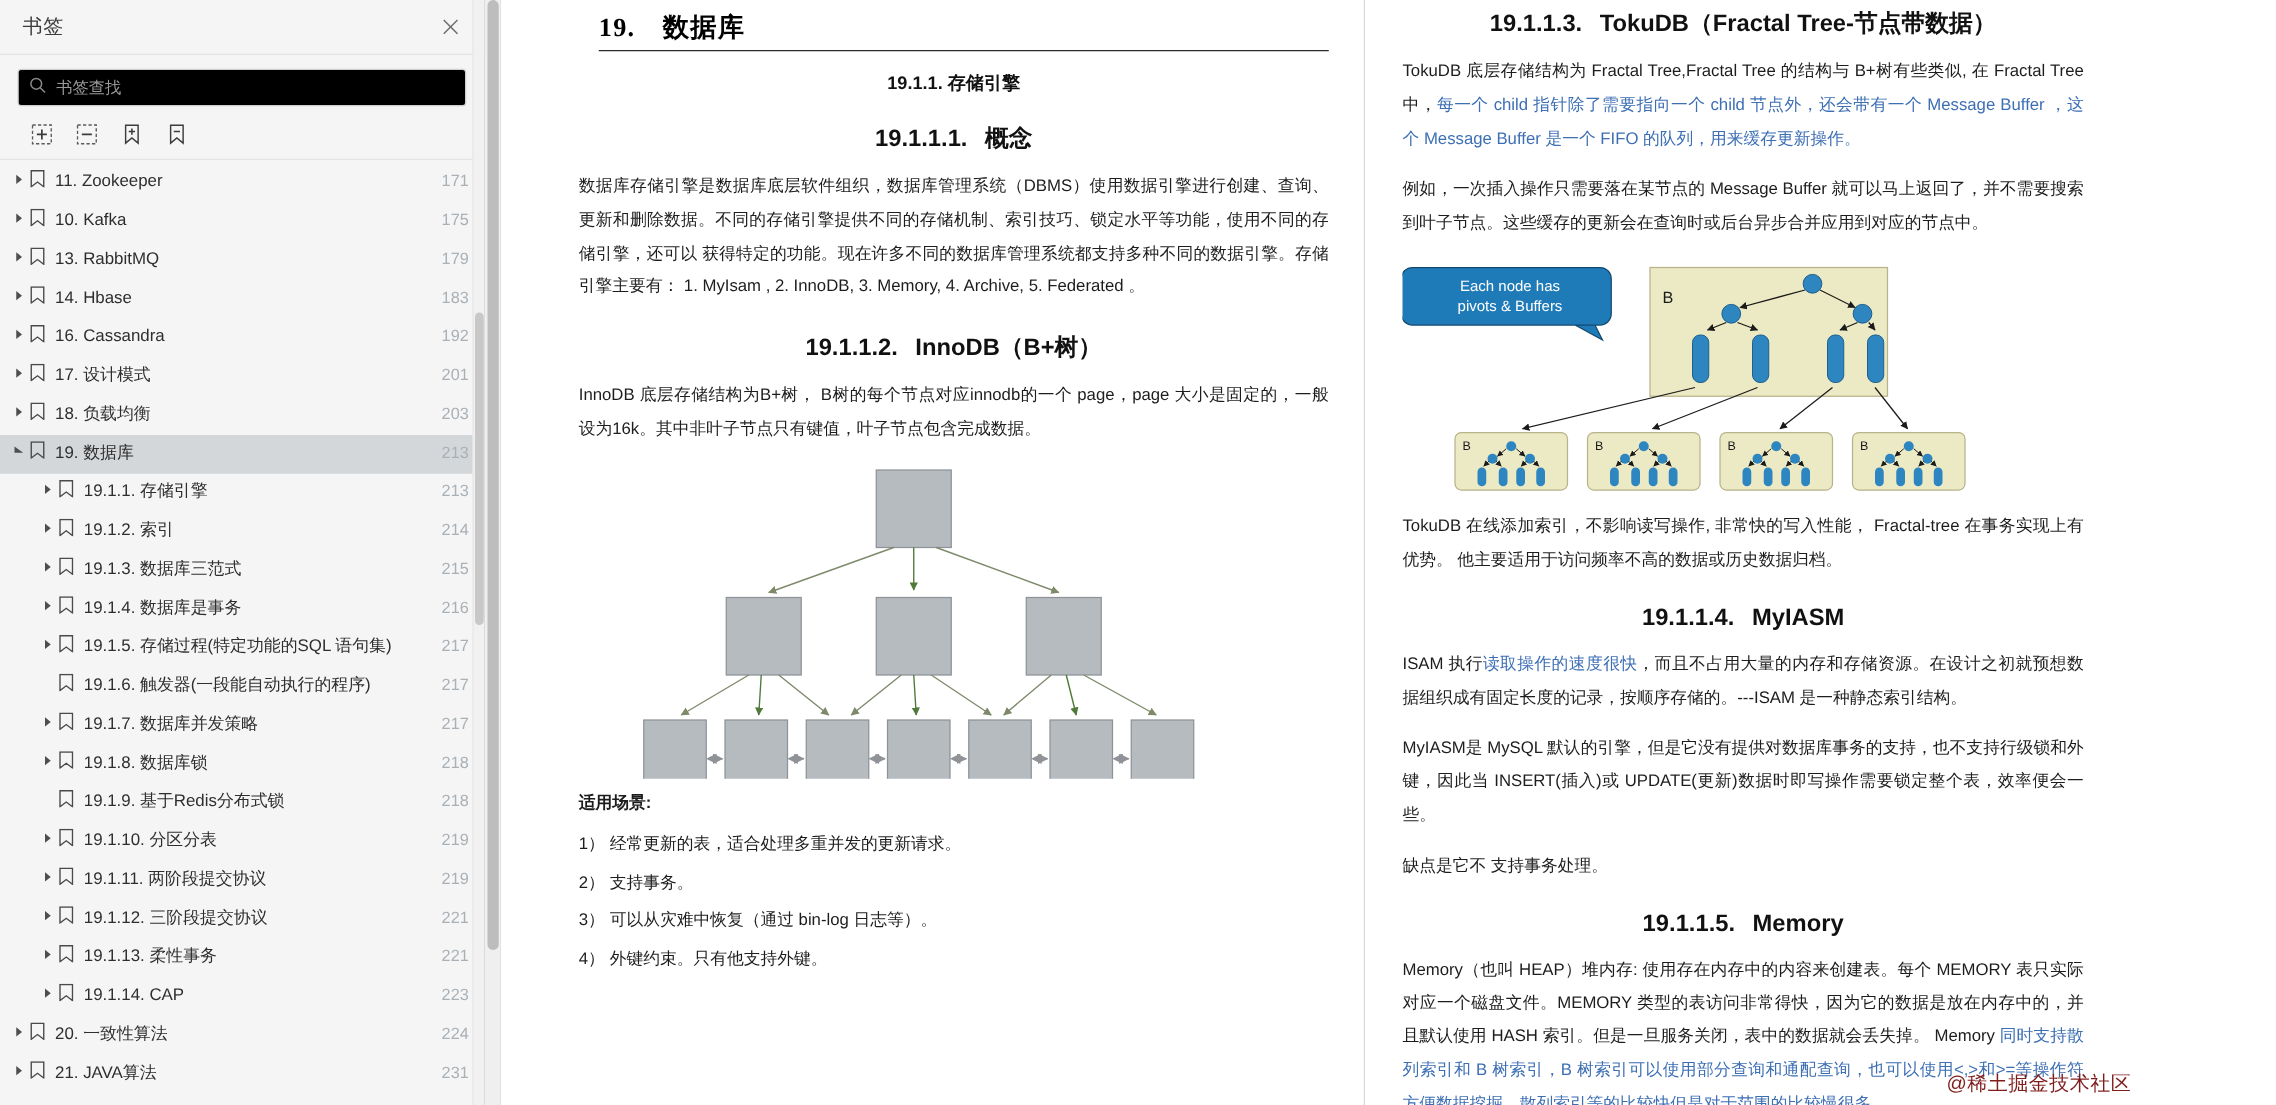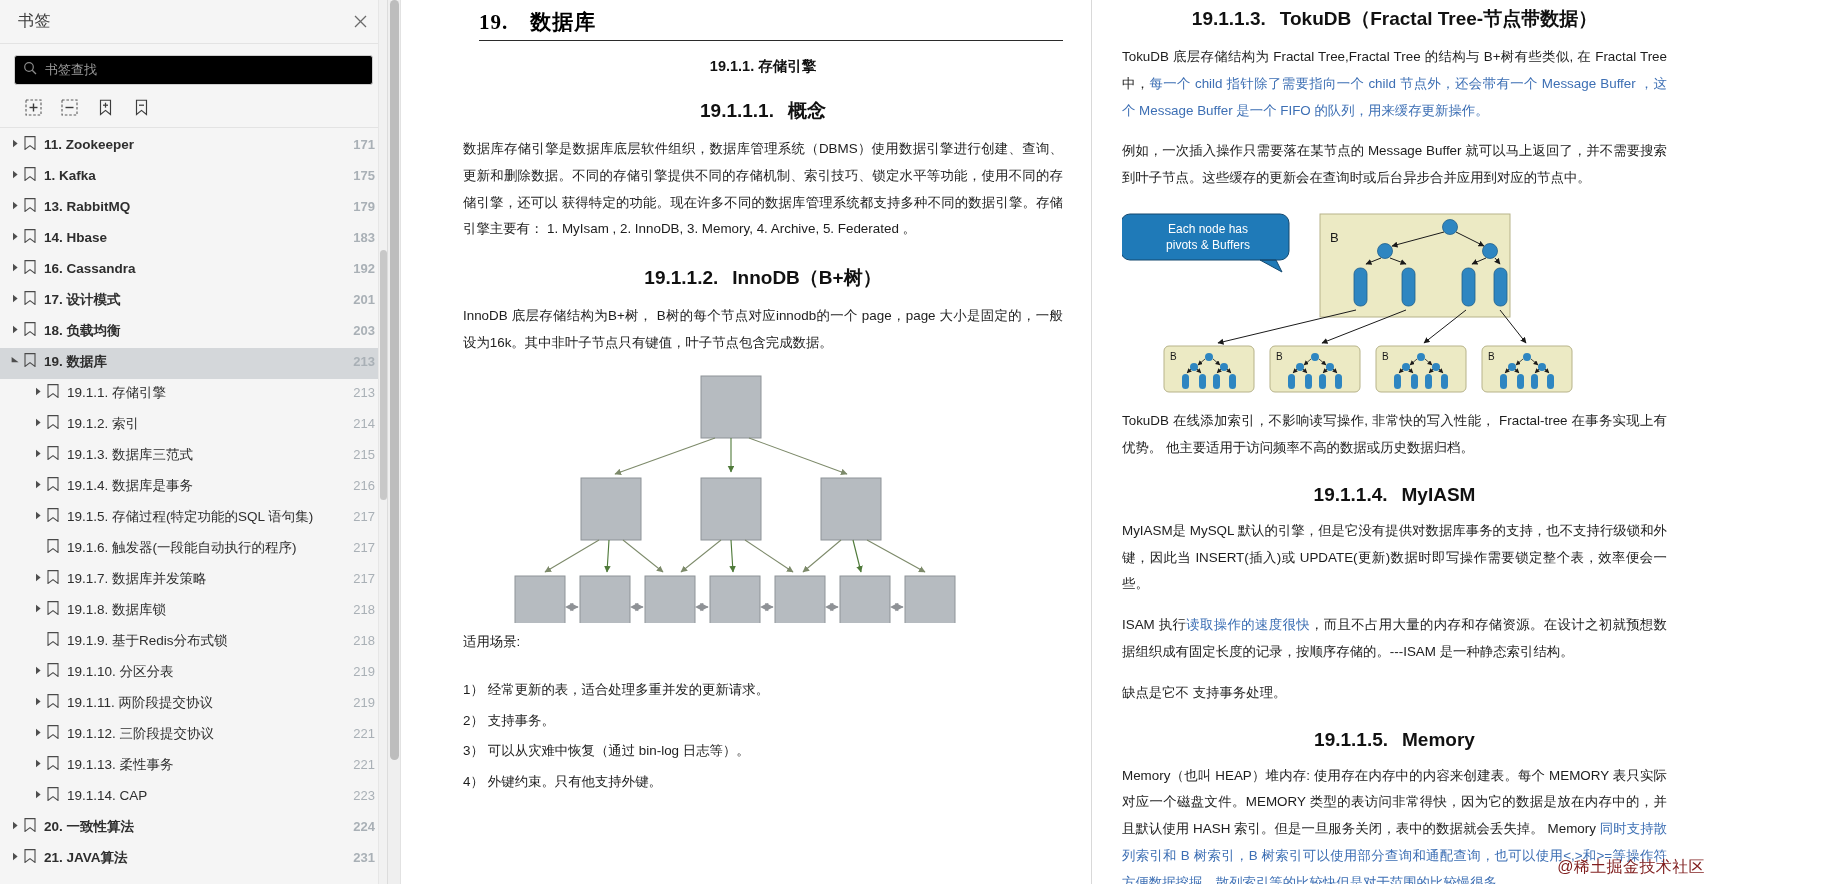--- a/index.html
+++ b/index.html
@@ -67,21 +67,21 @@
   .tw svg { display: block; }
   .bm { flex: 0 0 15px; width: 15px; margin: 1px 5px 0 3px; }
   .tree-label {
     font-size: 13.5px; color: #2e2e2e; line-height: 1.55;
     flex: 1 1 auto; word-break: break-word; padding-right: 6px;
   }
   .tree-page {
     position: absolute; right: 12px; top: 6px;
     font-size: 13px; color: #a9b0b6;
   }
-  .depth0 { padding-left: 10px; font-weight: bold; }
+  .depth0 { padding-left: 10px; }
   .depth1 { padding-left: 33px; }
 
   
   .sb-scroll {
     position: absolute; right: 0; top: 0; width: 9px; height: 884px;
     background: #f1f1f1; border-left: 1px solid #e6e6e6;
   }
   .sb-scroll .thumb {
     position: absolute; left: 1px; width: 7px; top: 250px; height: 250px;
     background: #c8c8c8; border-radius: 4px;
@@ -120,21 +120,21 @@
   h2.doc-h2 .num { margin-right: 4px; }
   h3.doc-h3 {
     font-size: 19px; font-weight: bold; color: #111;
     text-align: center; margin: 22px 0 12px 0;
   }
   h3.doc-h3 .num { margin-right: 14px; }
   p.doc-p {
     font-size: 13.4px; color: #1d1d1d; line-height: 2.0;
     margin: 0 0 14px 0; text-align: justify; text-justify: inter-ideograph;
   }
-  p.doc-p.tight { margin-bottom: 21px; }
+  p.doc-p.tight { margin-bottom: 6px; font-weight: bold; }
   .blue { color: #3d6fb4; }
   ol.doc-list { margin: 0; padding: 0; list-style: none; }
   ol.doc-list li {
     font-size: 13.4px; color: #1d1d1d; line-height: 2.0; margin-bottom: 4px;
   }
   ol.doc-list li .mk { margin-right: 4px; }
 
   
   .fig-bplus { position: relative; width: 100%; height: 252px; margin: 10px 0 6px 0; }
   .fig-bplus svg { display: block; }
@@ -221,21 +221,21 @@
         </div>
         <div class="tree-row depth0">
           <span class="tw">
             <svg width="7" height="9" viewBox="0 0 7 9">
               <path d="M1 0.8 L5.6 4.5 L1 8.2 Z" fill="#4e4e4e"></path>
             </svg>
           </span>
           <span class="bm"><svg width="12" height="14" viewBox="0 0 12 14">
               <path d="M1 0.6 H11 V13.4 L6 9.6 L1 13.4 Z" fill="none" stroke="#4a4a4a" stroke-width="1.1"></path>
             </svg></span>
-          <span class="tree-label">1. Kafka</span>
+          <span class="tree-label">10. Kafka</span>
           <span class="tree-page">175</span>
         </div>
         <div class="tree-row depth0">
           <span class="tw">
             <svg width="7" height="9" viewBox="0 0 7 9">
               <path d="M1 0.8 L5.6 4.5 L1 8.2 Z" fill="#4e4e4e"></path>
             </svg>
           </span>
           <span class="bm"><svg width="12" height="14" viewBox="0 0 12 14">
               <path d="M1 0.6 H11 V13.4 L6 9.6 L1 13.4 Z" fill="none" stroke="#4a4a4a" stroke-width="1.1"></path>
@@ -710,23 +710,23 @@
           <path d="M378 104 L404 137" stroke="#1a1a1a" stroke-width="1" marker-end="url(#bk)"></path>
         </svg>
       </div>
 
       <p class="doc-p">TokuDB 在线添加索引，不影响读写操作, 非常快的写入性能， Fractal-tree 在事务实现上有优势。 他主要适用于访问频率不高的数据或历史数据归档。</p>
 
       <h3 class="doc-h3">
         <span class="num">19.1.1.4.</span><span>MyIASM</span>
       </h3>
 
+      <p class="doc-p"><span>ISAM 执行</span><span class="blue">读取操作的速度很快</span><span>，而且不占用大量的内存和存储资源。在设计之初就预想数据组织成有固定长度的记录，按顺序存储的。---ISAM 是一种静态索引结构。</span></p>
+
       <p class="doc-p">MyIASM是 MySQL 默认的引擎，但是它没有提供对数据库事务的支持，也不支持行级锁和外键，因此当 INSERT(插入)或 UPDATE(更新)数据时即写操作需要锁定整个表，效率便会一些。</p>
-
-      <p class="doc-p"><span>ISAM 执行</span><span class="blue">读取操作的速度很快</span><span>，而且不占用大量的内存和存储资源。在设计之初就预想数据组织成有固定长度的记录，按顺序存储的。---ISAM 是一种静态索引结构。</span></p>
 
       <p class="doc-p blue">缺点是它不 支持事务处理。</p>
 
       <h3 class="doc-h3">
         <span class="num">19.1.1.5.</span><span>Memory</span>
       </h3>
 
       <p class="doc-p"><span>Memory（也叫 HEAP）堆内存: 使用存在内存中的内容来创建表。每个 MEMORY 表只实际对应一个磁盘文件。MEMORY 类型的表访问非常得快，因为它的数据是放在内存中的，并且默认使用 HASH 索引。但是一旦服务关闭，表中的数据就会丢失掉。 Memory </span><span class="blue">同时支持散列索引和 B 树索引，B 树索引可以使用部分查询和通配查询，也可以使用&lt;,&gt;和&gt;=等操作符方便数据挖掘，散列索引等的比较快但是对于范围的比较慢很多。</span></p>
 
       <div class="watermark">@稀土掘金技术社区</div>

